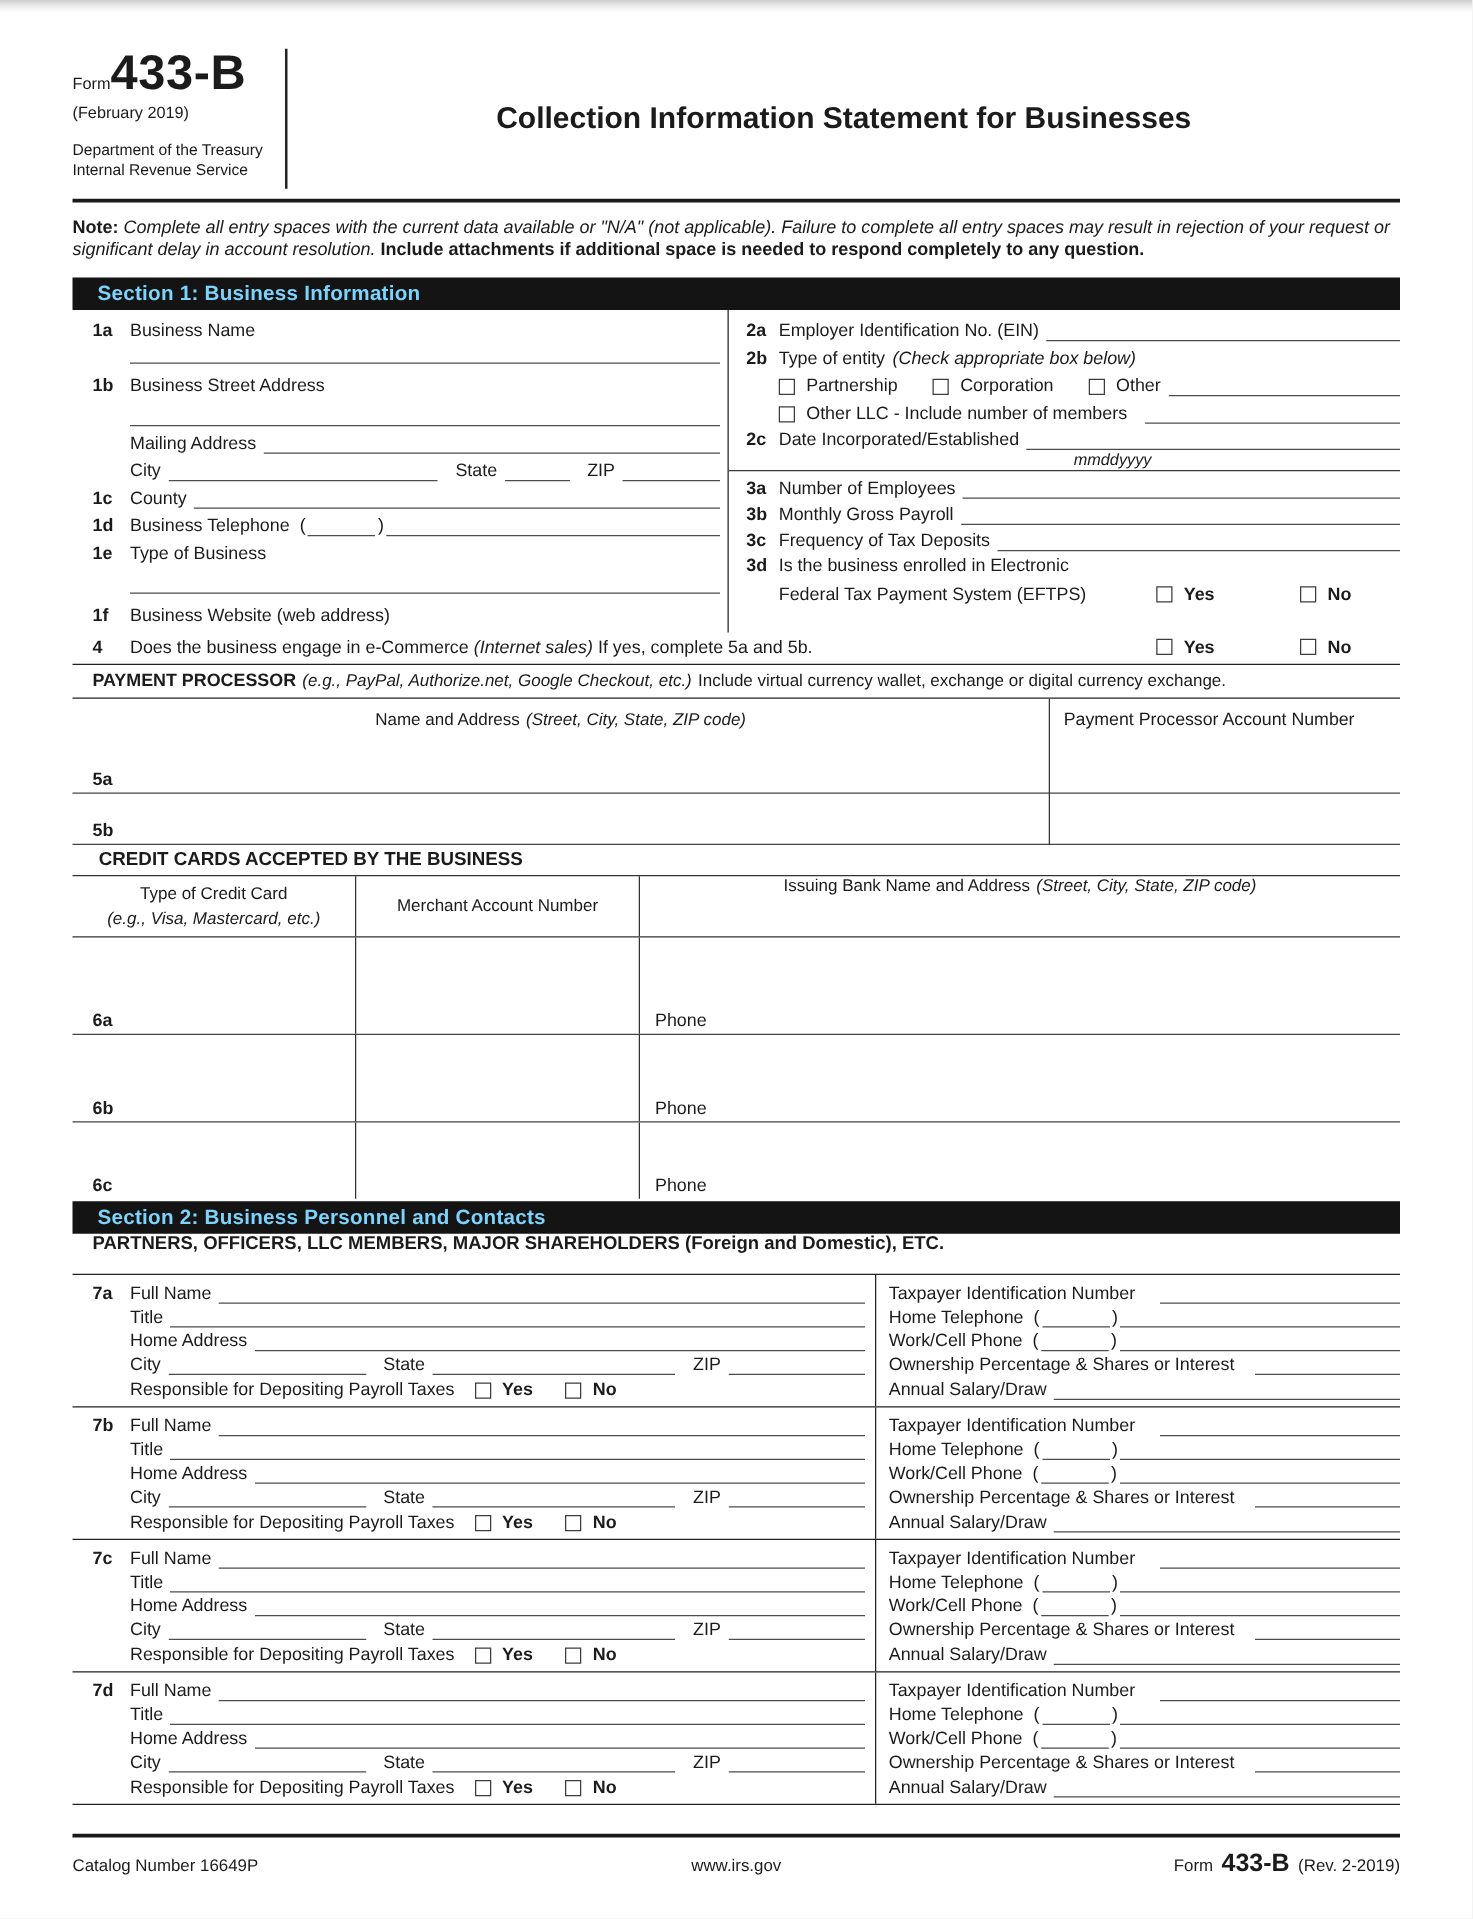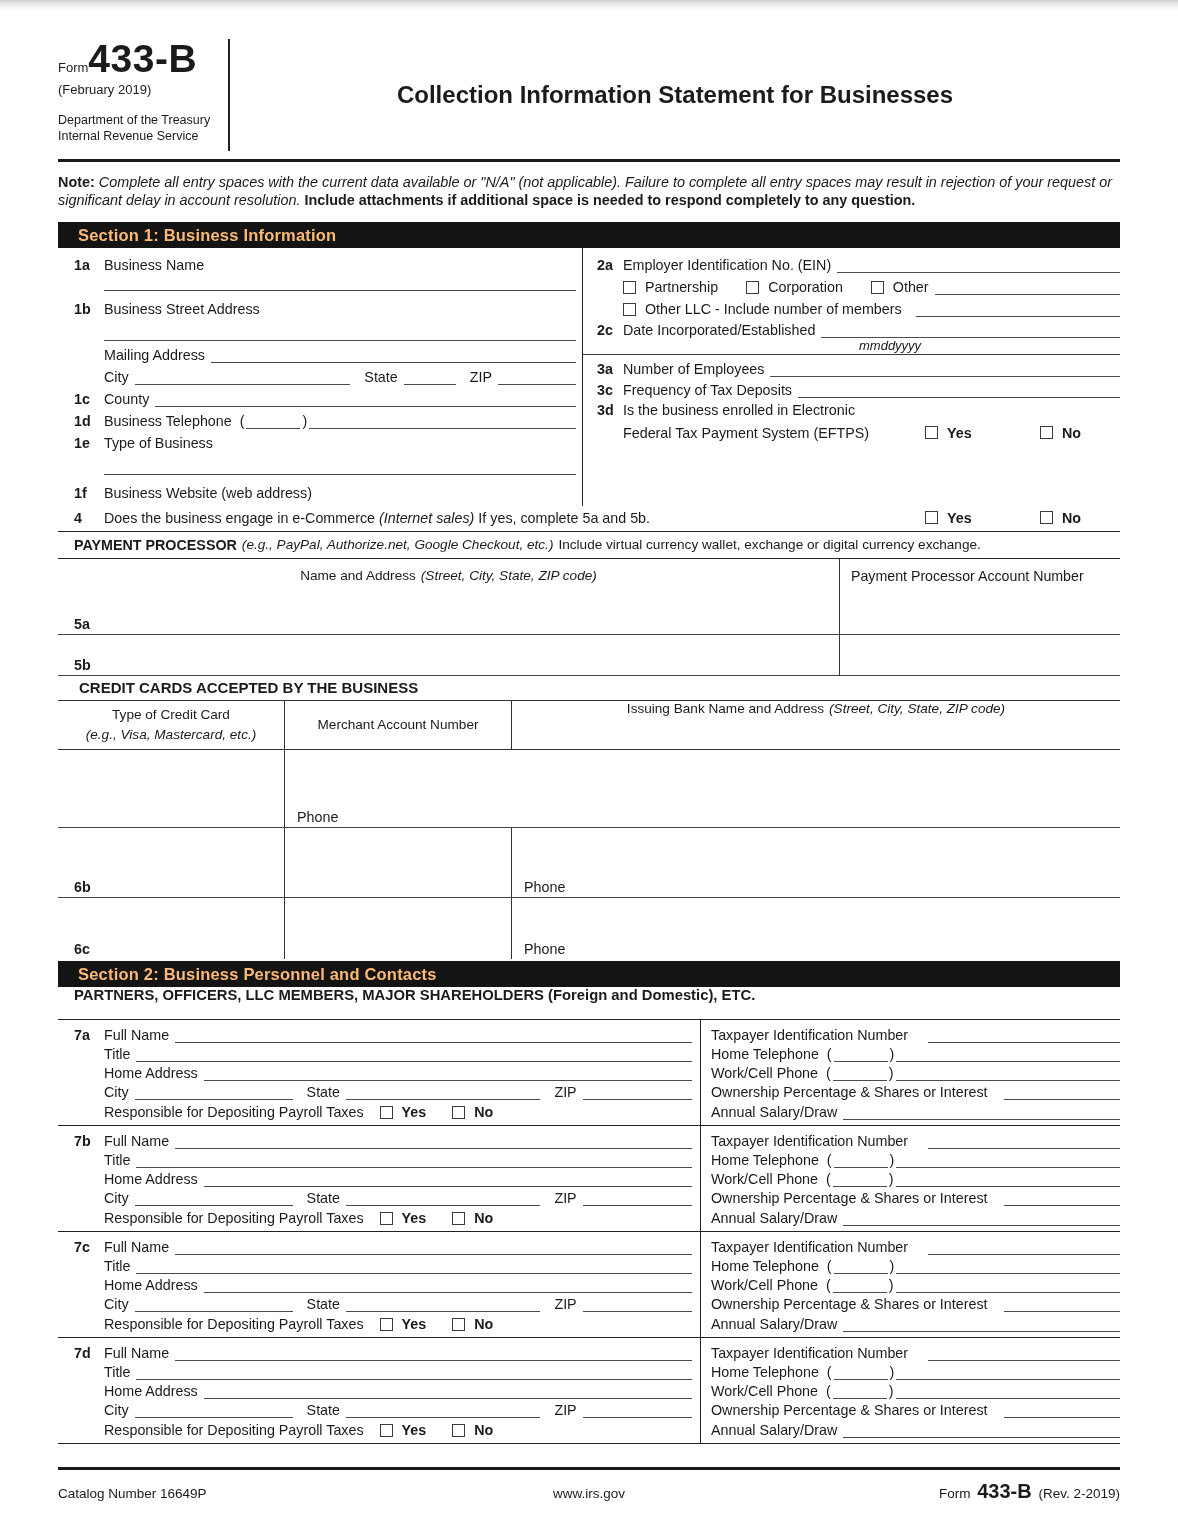--- a/index.html
+++ b/index.html
@@ -20,21 +20,21 @@
   .rev { font-size:13px; margin-top:4px; }
   .agency { font-size:12.5px; line-height:1.3; margin-top:15px; }
   .h-title { flex:1; display:flex; align-items:center; justify-content:center; font-size:24px; font-weight:bold; }
 
   
   .note { margin-top:11px; font-size:14.4px; line-height:1.27; }
   .nb { font-weight:bold; }
   .ni { font-style:italic; }
 
   
-  .secbar { margin-top:12px; background:#141414; color:#fdba74; font-weight:bold; font-size:16.5px;
+  .secbar { margin-top:12px; background:#141414; color:#7dd3fc; font-weight:bold; font-size:16.5px;
             height:26px; line-height:26px; padding-left:20px; letter-spacing:.2px; }
   .secbar2 { margin-top:2px; }
 
   
   .frow { display:flex; align-items:flex-end; font-size:14.3px; white-space:nowrap; }
   .num { font-weight:bold; flex:none; width:46px; padding-left:16px; }
   .ind { flex:none; width:46px; }
   .lbl { flex:none; padding-right:6px; }
   .it  { font-style:italic; }
   .wl  { flex:1; height:14px; border-bottom:1.3px solid #4c4c4c; min-width:18px; }
@@ -184,20 +184,25 @@
         </div>
       </div>
 
       <div class="s1-right">
         <div class="frow" style="height:22px">
           <span class="num" style="width:40px;padding-left:14px">2a</span>
           <span class="lbl">Employer Identification No. (EIN)</span>
           <span class="wl"></span>
         </div>
         <div class="frow" style="height:22px">
+          <span class="num" style="width:40px;padding-left:14px">2b</span>
+          <span class="lbl">Type of entity</span>
+          <span class="it">(Check appropriate box below)</span>
+        </div>
+        <div class="frow" style="height:22px">
           <span class="ind" style="width:40px"></span>
           <span class="cb"></span>
           <span class="lbl">Partnership</span>
           <span class="gap" style="width:22px"></span>
           <span class="cb"></span>
           <span class="lbl">Corporation</span>
           <span class="gap" style="width:22px"></span>
           <span class="cb"></span>
           <span class="lbl">Other</span>
           <span class="wl"></span>
@@ -210,20 +215,25 @@
         </div>
         <div class="frow" style="height:21px">
           <span class="num" style="width:40px;padding-left:14px">2c</span>
           <span class="lbl">Date Incorporated/Established</span>
           <span class="wl"></span>
         </div>
         <div class="mmrow">mmddyyyy</div>
         <div class="frow" style="height:22px">
           <span class="num" style="width:40px;padding-left:14px">3a</span>
           <span class="lbl">Number of Employees</span>
+          <span class="wl"></span>
+        </div>
+        <div class="frow" style="height:21px">
+          <span class="num" style="width:40px;padding-left:14px">3b</span>
+          <span class="lbl">Monthly Gross Payroll</span>
           <span class="wl"></span>
         </div>
         <div class="frow" style="height:21px">
           <span class="num" style="width:40px;padding-left:14px">3c</span>
           <span class="lbl">Frequency of Tax Deposits</span>
           <span class="wl"></span>
         </div>
         <div class="frow" style="height:20px">
           <span class="num" style="width:40px;padding-left:14px">3d</span>
           <span class="lbl">Is the business enrolled in Electronic</span>
@@ -287,20 +297,21 @@
           <span>Type of Credit Card</span>
           <span class="it">(e.g., Visa, Mastercard, etc.)</span>
         </div>
         <div class="cc-h2">Merchant Account Number</div>
         <div class="cc-h3">
           <span>Issuing Bank Name and Address</span>
           <span class="it" style="margin-left:5px">(Street, City, State, ZIP code)</span>
         </div>
       </div>
       <div class="cc-row" style="height:78px">
+        <div class="cc-c1">6a</div>
         <div class="cc-c2"></div>
         <div class="cc-c3">Phone</div>
       </div>
       <div class="cc-row" style="height:70px">
         <div class="cc-c1">6b</div>
         <div class="cc-c2"></div>
         <div class="cc-c3">Phone</div>
       </div>
       <div class="cc-row" style="height:61px;border-bottom:none">
         <div class="cc-c1">6c</div>

